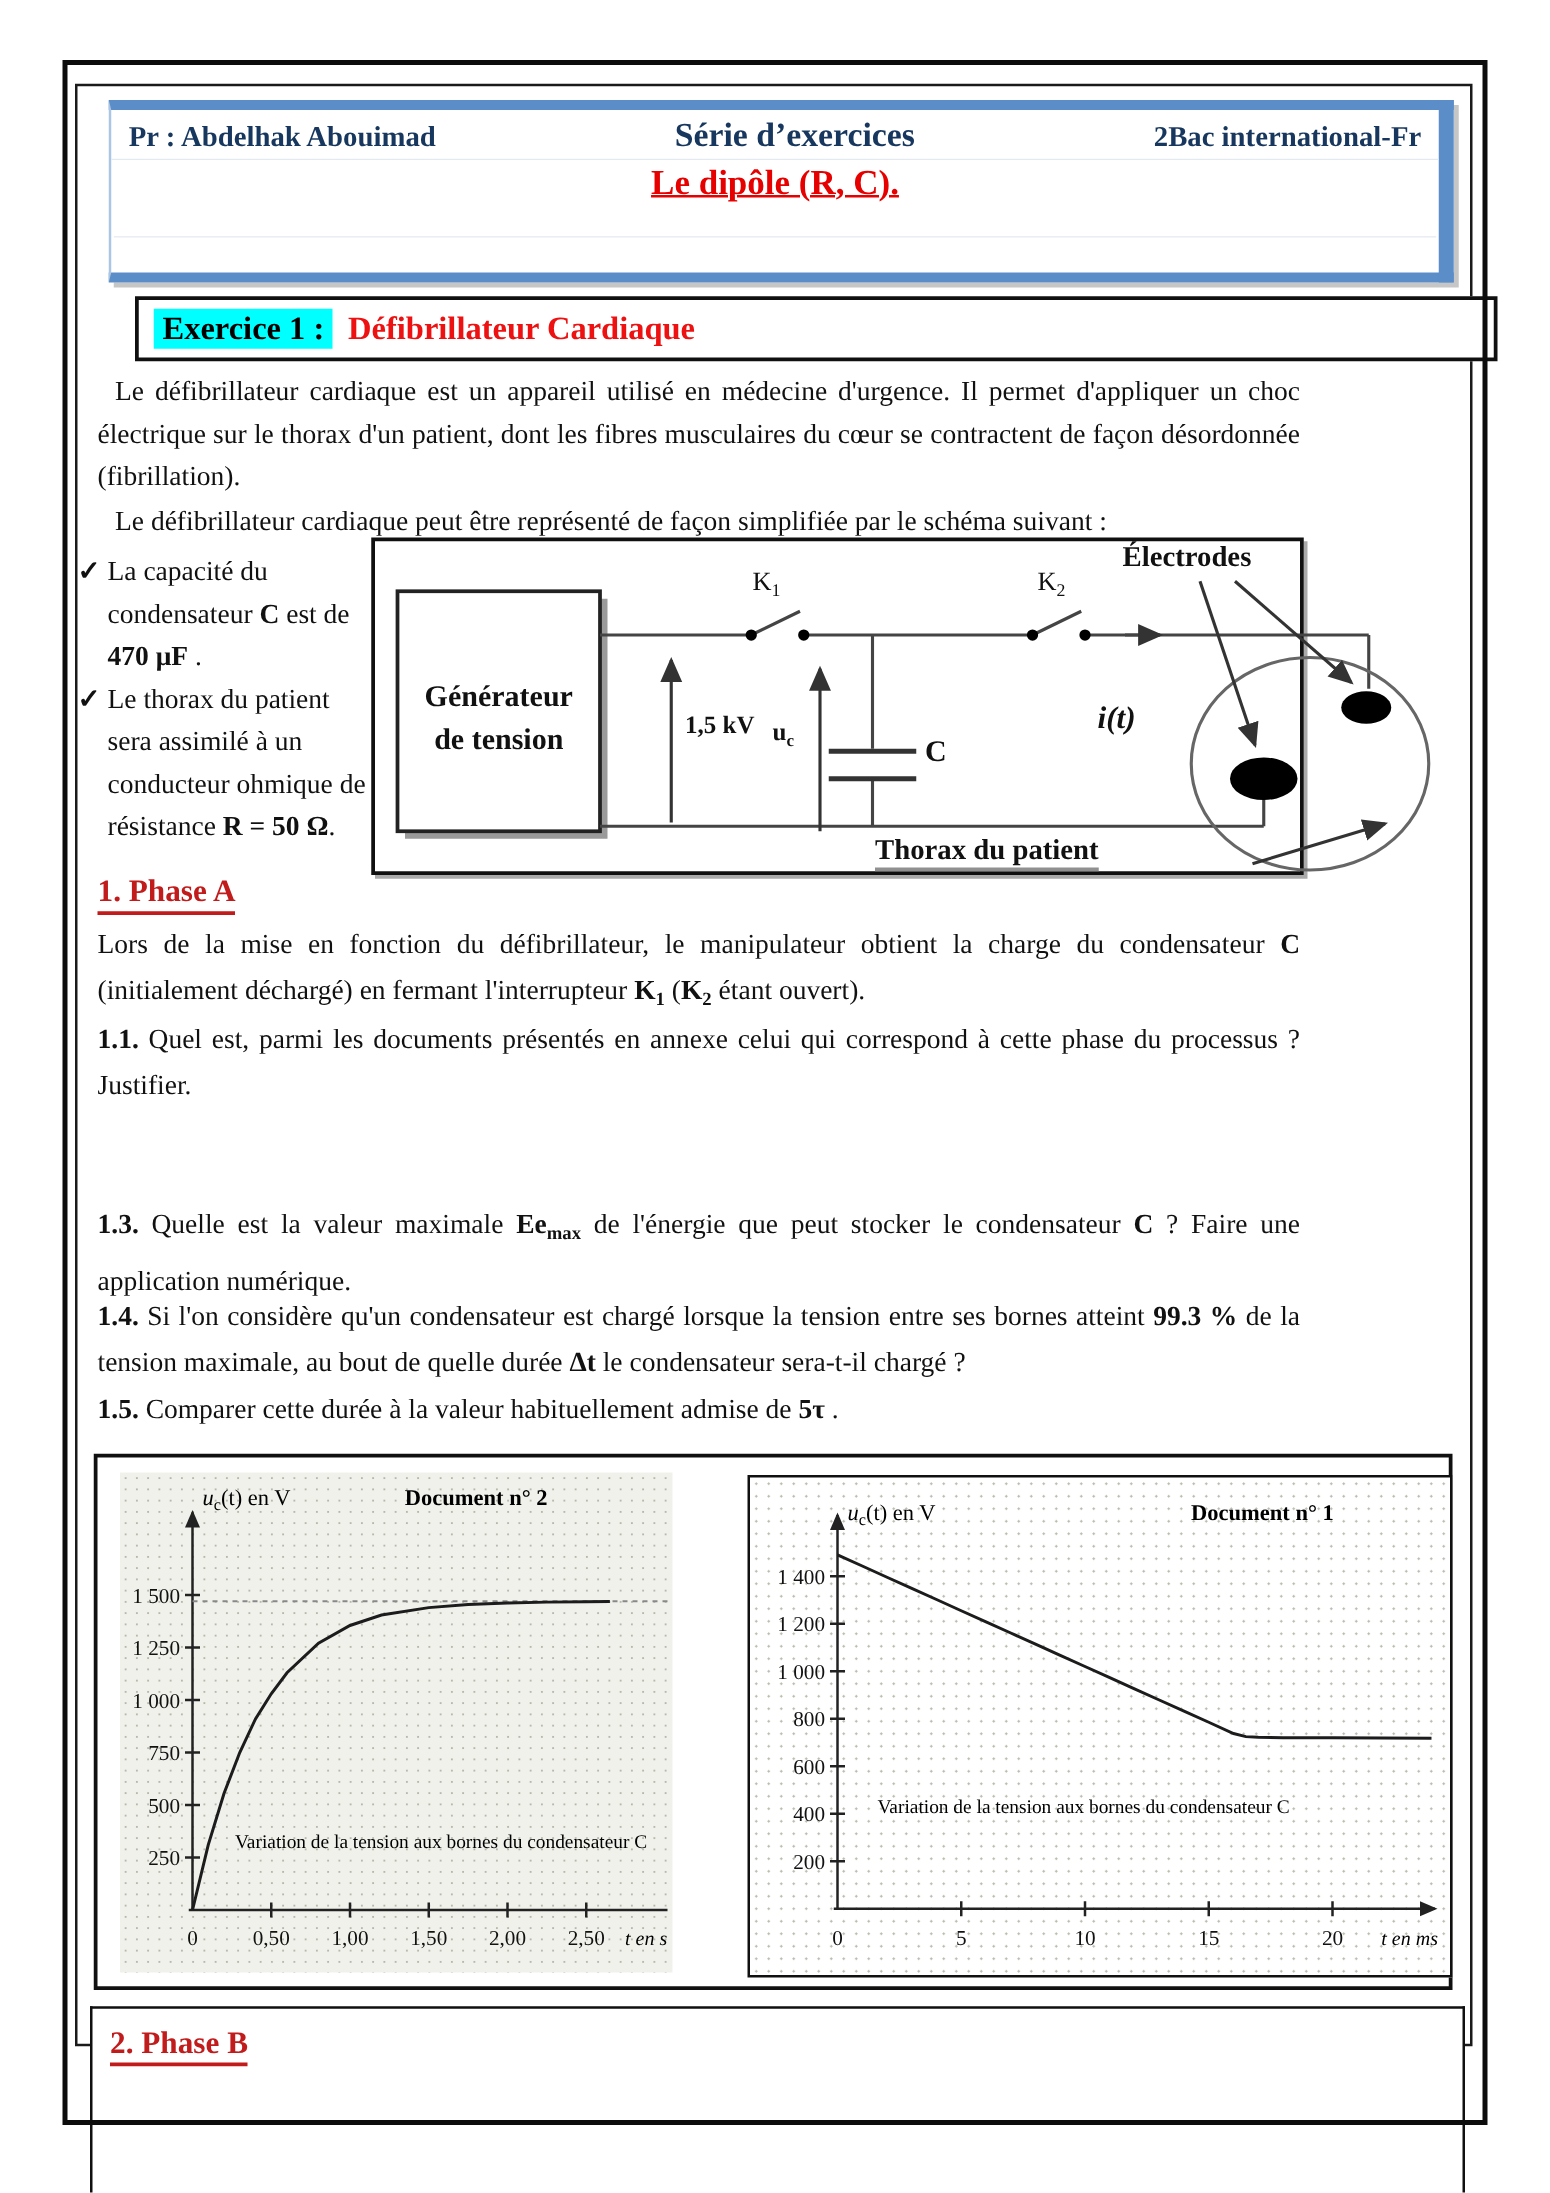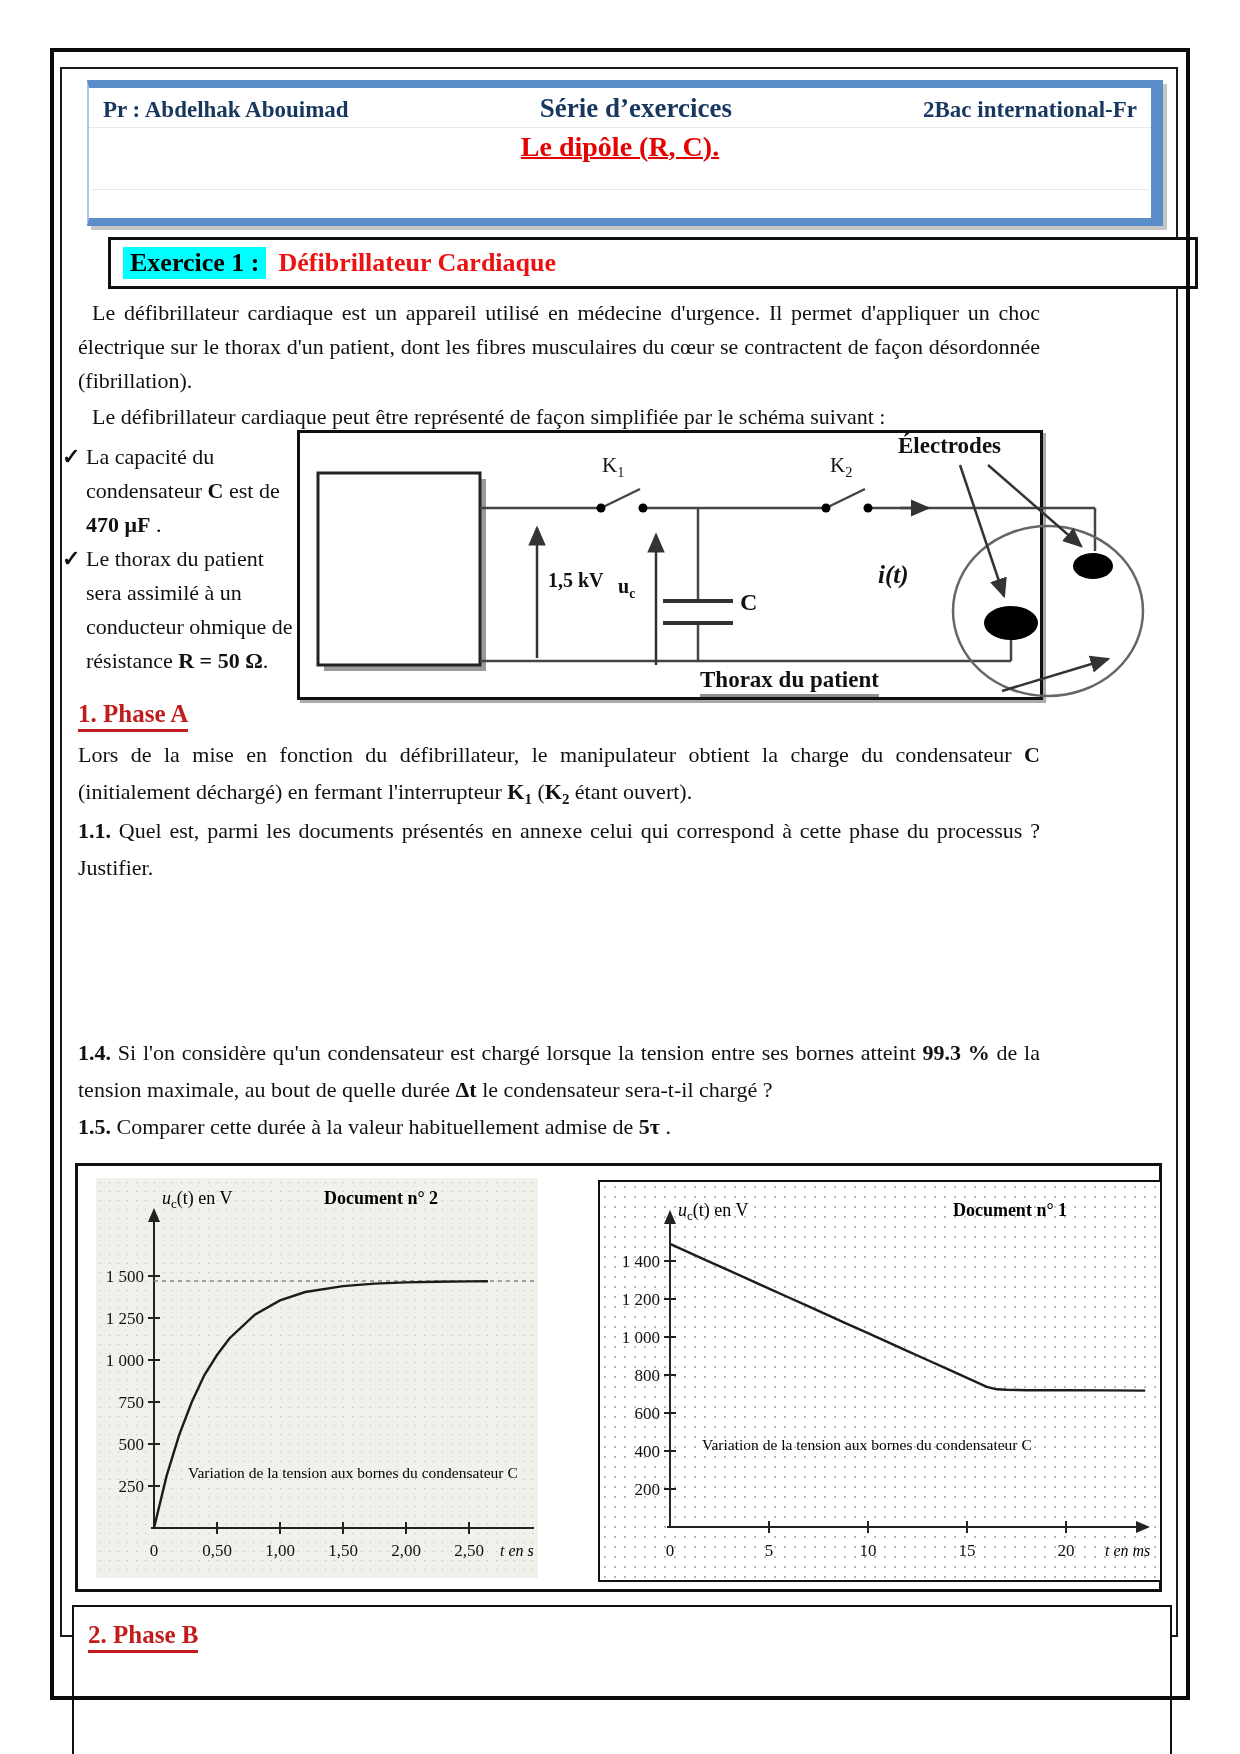--- a/index.html
+++ b/index.html
@@ -155,33 +155,38 @@
       <ellipse cx="748" cy="178" rx="95" ry="85" fill="none" stroke="#666" stroke-width="2.5"></ellipse>
       <ellipse cx="711" cy="190" rx="27" ry="17" fill="#000"></ellipse>
       <ellipse cx="793" cy="133" rx="20" ry="13" fill="#000"></ellipse>
 
       <g stroke="#333" stroke-width="2.5" fill="none">
         <line x1="660" y1="32" x2="704" y2="163" marker-end="url(#arr)"></line>
         <line x1="688" y1="32" x2="781" y2="113" marker-end="url(#arr)"></line>
         <line x1="702" y1="258" x2="808" y2="226" marker-end="url(#arr)"></line>
       </g>
     </svg>
+    <div class="clabel gen-label">
+      <div>Générateur</div>
+      <div>de tension</div>
+    </div>
     <div class="clabel voltage">1,5 kV</div>
     <div class="clabel k1"><span>K</span><sub>1</sub></div>
     <div class="clabel k2"><span>K</span><sub>2</sub></div>
     <div class="clabel uc"><span>u</span><sub>c</sub></div>
     <div class="clabel cap">C</div>
     <div class="clabel cur">i(t)</div>
     <div class="clabel electrodes">Électrodes</div>
     <div class="clabel thorax">Thorax du patient</div>
   </div>
 
   <div class="abs phase-head" style="left:78px;top:700px;">1. Phase A</div>
   <div class="abs qblock" style="top:736px;"><span>Lors de la mise en fonction du défibrillateur, le manipulateur obtient la charge du condensateur </span><span class="b">C</span><span> (initialement déchargé) en fermant l'interrupteur </span><span class="b">K</span><sub class="b">1</sub><span> (</span><span class="b">K</span><sub class="b">2</sub><span> étant ouvert).</span></div>
   <div class="abs qblock" style="top:812px;"><span class="b">1.1.</span><span> Quel est, parmi les documents présentés en annexe celui qui correspond à cette phase du processus ? Justifier.</span></div>
+  <div class="abs qblock" style="top:960px;"><span class="b">1.3.</span><span> Quelle est la valeur maximale </span><span class="b">Ee</span><sub class="b">max</sub><span> de l'énergie que peut stocker le condensateur </span><span class="b">C</span><span> ? Faire une application numérique.</span></div>
   <div class="abs qblock" style="top:1034px;"><span class="b">1.4.</span><span> Si l'on considère qu'un condensateur est chargé lorsque la tension entre ses bornes atteint </span><span class="b">99.3 %</span><span> de la tension maximale, au bout de quelle durée </span><span class="b">Δt</span><span> le condensateur sera-t-il chargé ?</span></div>
   <div class="abs qblock" style="top:1108px;"><span class="b">1.5.</span><span> Comparer cette durée à la valeur habituellement admise de </span><span class="b">5τ</span><span> .</span></div>
 
   <div class="abs graphs-box">
 
     <div class="panel-left">
       <svg width="442" height="400" viewBox="0 0 442 400" class="chart-text">
         <defs>
           <marker id="arr2" markerWidth="10" markerHeight="10" refX="6" refY="3" orient="auto">
             <path d="M0,0 L7,3 L0,6 z" fill="#222"></path>

